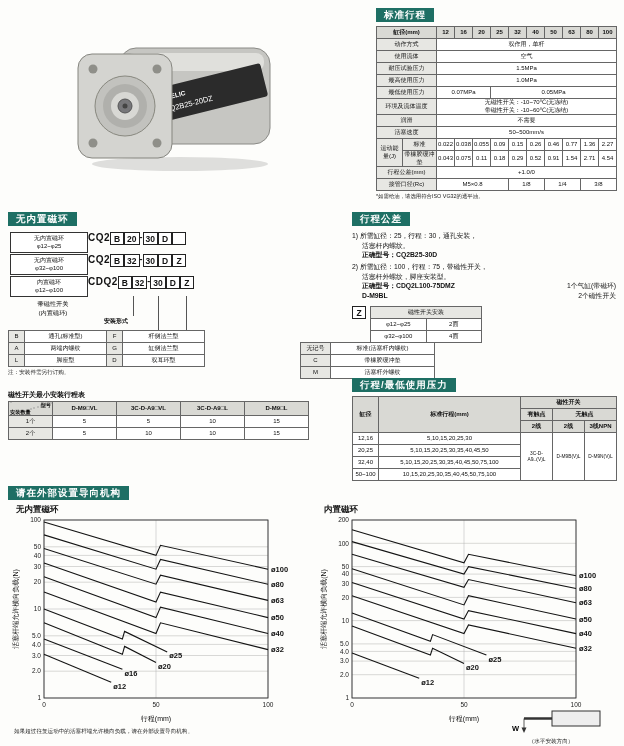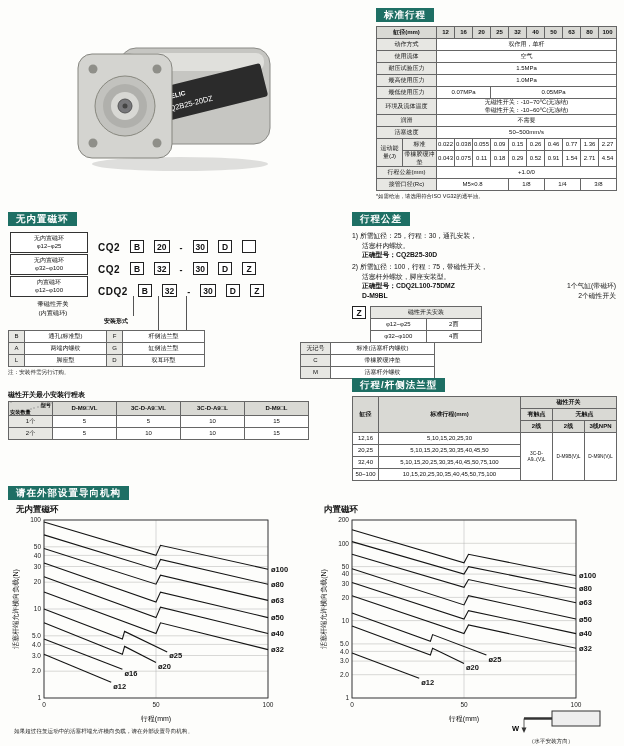--- a/index.html
+++ b/index.html
@@ -7,21 +7,21 @@
   body{font-family:"Liberation Sans","DejaVu Sans",sans-serif;background:#fdfdfb;position:relative;color:#111}
   .abs{position:absolute}
   .sec-hdr{position:absolute;background:#1e6f64;color:#fff;font-weight:bold;font-size:9.5px;line-height:14px;height:14px;padding:0 8px;letter-spacing:1px;white-space:nowrap}
   table.t{border-collapse:collapse;table-layout:fixed;width:100%;background:#fff}
   table.t td{border:0.6px solid #666;font-size:6px;text-align:center;padding:0 1px;line-height:1.25;height:12px;overflow:hidden}
   td.lbl{background:#e7e7e3}
   tr.hdr td{background:#d9d9d4;font-weight:bold}
   .small{font-size:5.2px}
   .footnote{font-size:5.4px;color:#222;margin-top:2px}
   .cond-box{border:1px solid #333;width:78px;font-size:6px;text-align:center;padding:1px 0;line-height:1.4;background:#fff}
-  .code-line{display:flex;align-items:flex-end;gap:10px}
+  .code-line{display:flex;align-items:flex-start;gap:0}
   .code-prefix{font-weight:bold;font-size:10px;letter-spacing:.5px}
   .code-box{display:inline-block;border:1px solid #222;min-width:14px;height:13px;line-height:12px;text-align:center;font-weight:bold;font-size:8.5px;padding:0 2px;background:#fff}
   .dash{font-weight:bold;font-size:9px}
   .callout{position:absolute;font-size:6px;font-weight:bold;white-space:nowrap}
   .vline{position:absolute;width:1px;background:#555}
   .note{font-size:5.6px;color:#222}
   .ord{font-size:6.8px;line-height:9.5px}
   .ord .row{display:flex;justify-content:space-between}
   .title-sm{font-size:7px;font-weight:bold}
   .chart-title{position:absolute;font-weight:bold;font-size:8.5px}
@@ -346,21 +346,21 @@
         <td class="small">带橡胶缓冲垫</td>
       </tr>
       <tr>
         <td class="lbl small">M</td>
         <td class="small">活塞杆外螺纹</td>
       </tr>
     </tbody>
       </table>
   </div>
 
-  <div class="sec-hdr" style="left:352px;top:378px">行程/杆侧法兰型</div>
+  <div class="sec-hdr" style="left:352px;top:378px">行程/最低使用压力</div>
   <div class="abs" style="left:352px;top:396px;width:264px">
     <table class="t">
       <colgroup>
           <col style="width:26px">
           <col style="width:142px">
           <col style="width:32px">
           <col style="width:32px">
           <col style="width:32px">
         </colgroup>
       <tbody>

